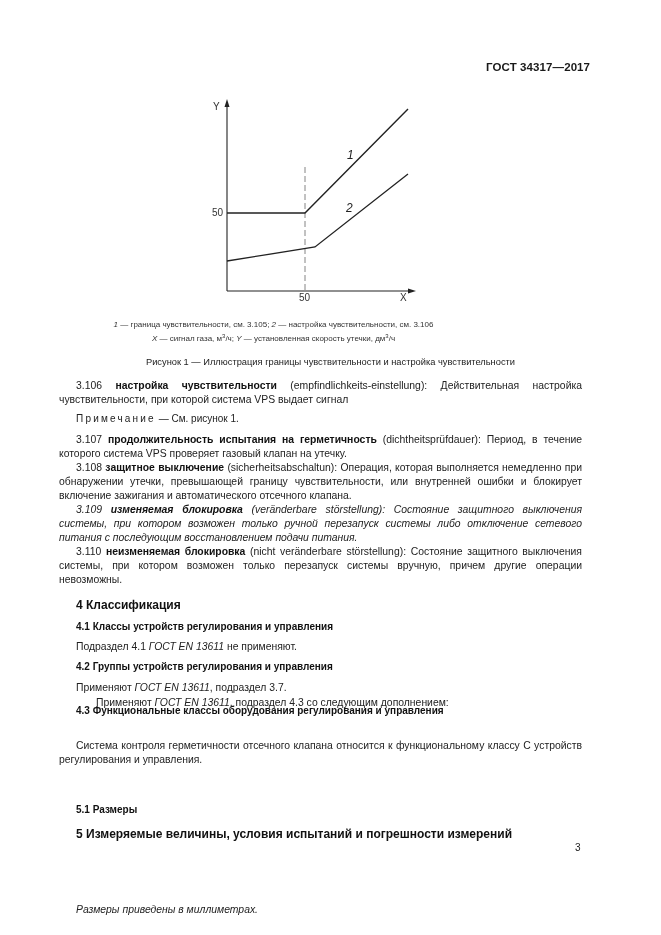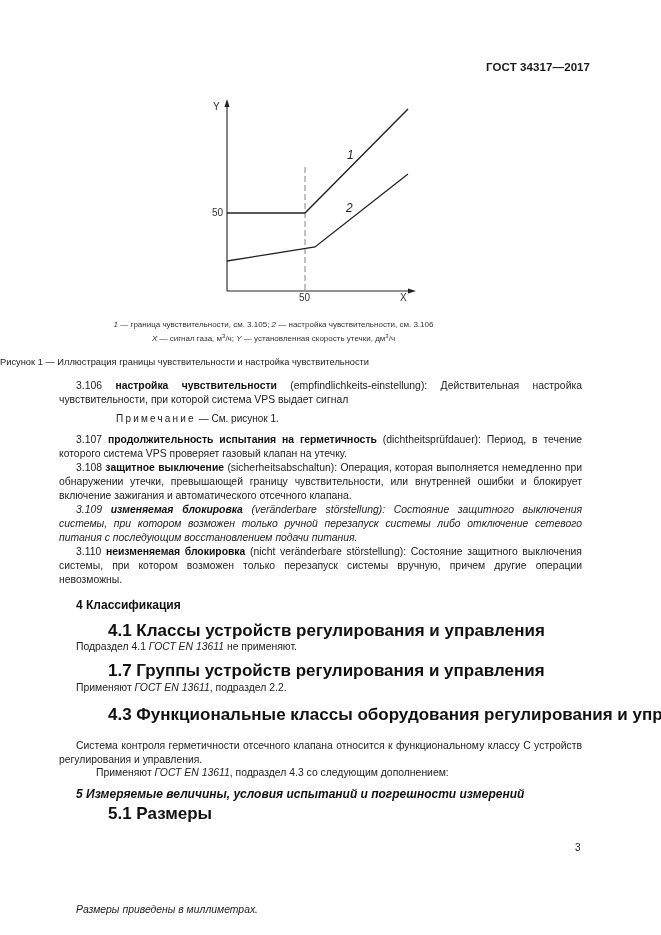--- a/index.html
+++ b/index.html
@@ -4,28 +4,28 @@
 <style>
   html, body { margin: 0; padding: 0; background: #ffffff; }
   body { width: 661px; height: 935px; position: relative; overflow: hidden;
          font-family: "Liberation Sans", sans-serif; color: #1a1a1a; }
   .abs { position: absolute; white-space: nowrap; }
   .doc-id { left: 486px; top: 61px; font-size: 11.5px; font-weight: bold; letter-spacing: 0.1px; }
   .chart { position: absolute; left: 200px; top: 95px; width: 230px; height: 215px; }
   .legend { font-size: 8px; color: #333; text-align: center; left: 0; width: 547px; }
   .legend i { font-style: italic; }
   .legend sup { font-size: 6px; vertical-align: 3px; line-height: 0; }
-  .fig-caption { font-size: 9.3px; color: #222; left: 0; width: 661px; text-align: left; }
+  .fig-caption { font-size: 9.3px; color: #222; left: 0; width: 661px; text-align: center; }
   .body-text { font-size: 10.4px; line-height: 14px; color: #222; }
   .para { position: absolute; left: 59px; width: 523px; text-align: justify; text-indent: 17px; }
   .para b { font-weight: bold; color: #111; }
-  .note { left: 76px; font-size: 10px; color: #222; margin-left: 40px; }
+  .note { left: 76px; font-size: 10px; color: #222; }
   .note .spaced { letter-spacing: 2.2px; }
   .h1 { left: 76px; font-size: 12px; font-weight: bold; color: #111; }
-  .h2 { left: 76px; font-size: 17px; font-weight: bold; color: #111; margin-left: 32px; }
+  .h2 { left: 76px; font-size: 10px; font-weight: bold; color: #111; }
   .line { position: absolute; left: 59px; font-size: 10.4px; color: #222; white-space: nowrap; }
   .ind { left: 76px; }
   em { font-style: italic; }
   .page-num { left: 575px; top: 842px; font-size: 10px; color: #222; }
 </style>
 </head>
 <body>
 
 <div class="abs doc-id">ГОСТ 34317—2017</div>
 
@@ -74,29 +74,29 @@
 </div>
 <div class="para body-text" style="top:545px;">
   <span>3.110</span> <b>неизменяемая блокировка</b><span> (nicht veränderbare störstellung): Состояние защитного выключения системы, при котором возможен только перезапуск системы вручную, причем другие операции невозможны.</span>
 </div>
 
 <div class="abs h1" style="top:598px;">4 Классификация</div>
 <div class="abs h2" style="top:621px;">4.1 Классы устройств регулирования и управления</div>
 <div class="line ind" style="top:641px;">
   <span>Подраздел 4.1 </span><em>ГОСТ EN 13611</em><span> не применяют.</span>
 </div>
-<div class="abs h2" style="top:661px;">1.7 Группы устройств регулирования и управления</div>
+<div class="abs h2" style="top:661px;">4.2 Группы устройств регулирования и управления</div>
 <div class="line ind" style="top:682px;">
-  <span>Применяют </span><em>ГОСТ EN 13611</em><span>, подраздел 2.2.</span>
+  <span>Применяют </span><em>ГОСТ EN 13611</em><span>, подраздел 3.7.</span>
 </div>
 <div class="abs h2" style="top:705px;">4.3 Функциональные классы оборудования регулирования и управления</div>
-<div class="line ind" style="top:767px;padding-left:20px;">
+<div class="line ind" style="top:697px;padding-left:20px;">
   <span>Применяют </span><em>ГОСТ EN 13611</em><span>, подраздел 4.3 со следующим дополнением:</span>
 </div>
 <div class="para body-text" style="top:739px;">Система контроля герметичности отсечного клапана относится к функциональному классу С устройств регулирования и управления.</div>
 
-<div class="abs h1" style="top:787px;font-style:italic;">5 Измеряемые величины, условия испытаний и погрешности измерений</div>
+<div class="abs h1" style="top:827px;">5 Измеряемые величины, условия испытаний и погрешности измерений</div>
 <div class="abs h2" style="top:804px;">5.1 Размеры</div>
 <div class="line ind" style="top:856px;margin-top:48px;">
   <em>Размеры приведены в миллиметрах.</em>
 </div>
 
 <div class="abs page-num">3</div>
 
 </body></html>

